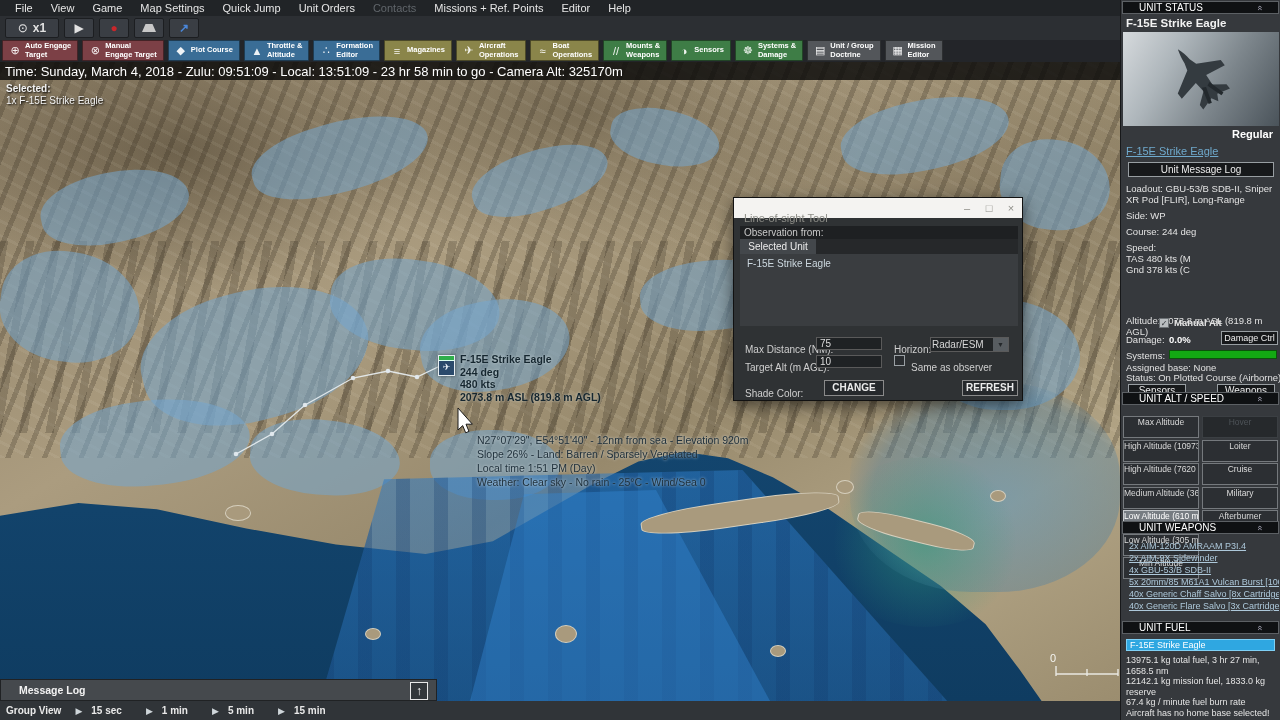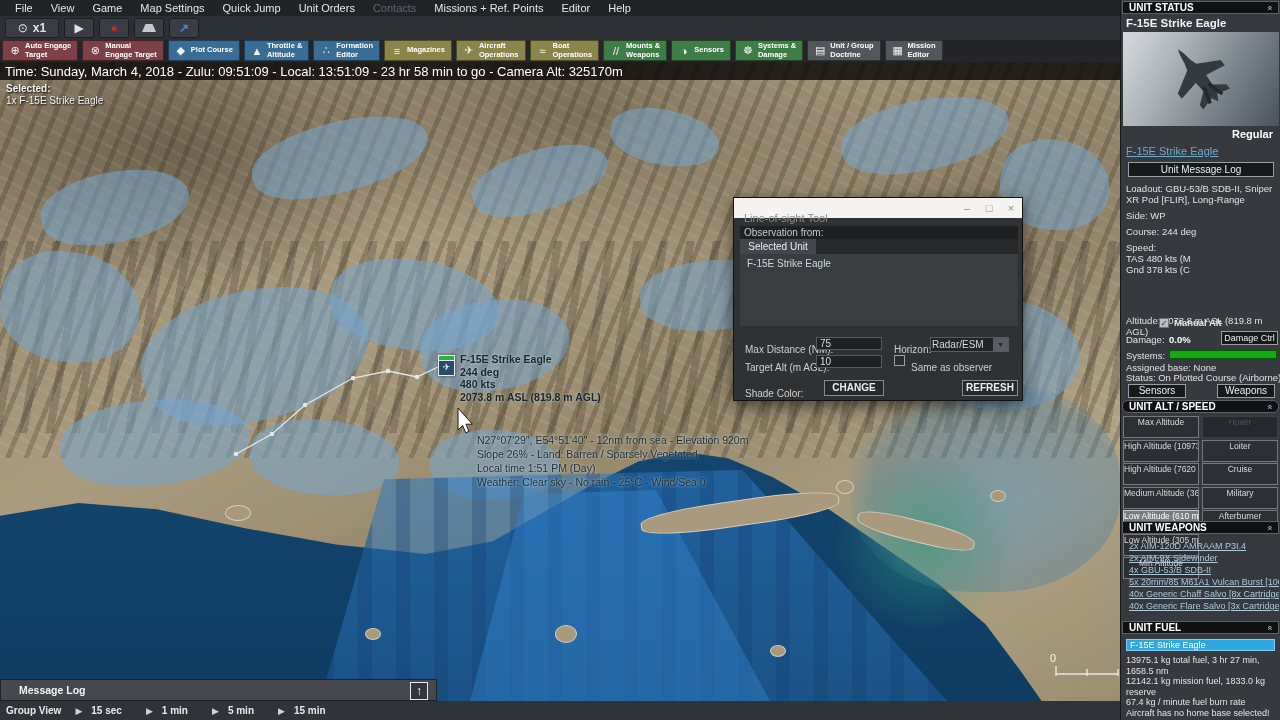--- a/index.html
+++ b/index.html
@@ -105,21 +105,21 @@
                   color:#23272a; font-size:7px; text-align:center; line-height:13px; }
   .dlg .chk { display:inline-block; width:11px; height:11px; border:1px solid #9aa0a4; background:#2a2d30;
               vertical-align:middle; }
   .dlg .btn { background:#26292c; border:1px solid #8a8a8a; color:#ececec; font-size:10px; font-weight:bold;
               text-align:center; position:absolute; height:16px; line-height:14px; }
 
   
   .side { position:absolute; left:1120px; top:0; width:160px; height:720px; background:#36393d;
           border-left:1px solid #17181a; font-size:9.5px; color:#e2e2e2; }
   .phdr { position:absolute; left:1px; right:1px; height:13px; background:#0f1113; border:1px solid #5c6064;
-          color:#fff; font-size:10px; font-weight:bold; padding:0 6px; display:flex;
+          color:#fff; font-size:10px; font-weight:normal; padding:0 16px; display:flex;
           justify-content:space-between; align-items:center;text-align:right; }
   .phdr .chev { transform:rotate(90deg); font-size:9px; color:#aab; }
   .photo { position:absolute; left:2px; top:32px; width:156px; height:94px;
            background:linear-gradient(120deg,#d6dadd 0%,#aeb6bb 30%,#7d868c 62%,#4a535a 100%); }
   .slink { color:#6fa9cc; text-decoration:underline; font-size:11px; }
   .sbtn { position:absolute; background:#17191b; border:1px solid #989ea2; color:#ececec;
           font-size:10px; text-align:center; }
   .altb { height:22px; margin-bottom:1.5px; background:#2c2f33; border:1px solid #75797d; color:#dadada;
           font-size:8.5px; text-align:center; line-height:11px; overflow:hidden; white-space:nowrap; }
   .altb.sel { background:#767c82; border-color:#c6cacd; color:#fff; }
@@ -393,21 +393,21 @@
 
     <div class="abs" style="left:5px; top:350px;">Systems:</div>
     <div class="abs" style="left:48px; top:350px; width:108px; height:9px; background:#13a913; border:1px solid #0b530b;"></div>
 
     <div class="abs" style="left:5px; top:362px;">Assigned base: None</div>
     <div class="abs" style="left:5px; top:372px; white-space:nowrap;">Status: On Plotted Course (Airborne)</div>
 
     <div class="sbtn" style="left:7px; top:384px; width:58px; height:14px; line-height:12px;">Sensors</div>
     <div class="sbtn" style="left:96px; top:384px; width:58px; height:14px; line-height:12px;">Weapons</div>
 
-    <div class="phdr" style="top:400px;border-radius:6px;">
+    <div class="phdr" style="top:392px;">
       <span>UNIT ALT / SPEED</span>
       <span class="chev">«</span>
     </div>
     <div class="abs" style="left:2px; top:416px; width:76px;">
       <div class="altb">Max Altitude</div>
       <div class="altb">High Altitude (10973 m</div>
       <div class="altb">High Altitude (7620 m)</div>
       <div class="altb">Medium Altitude (3658</div>
       <div class="altb sel">Low Altitude (610 m)</div>
       <div class="altb">Low Altitude (305 m)</div>

